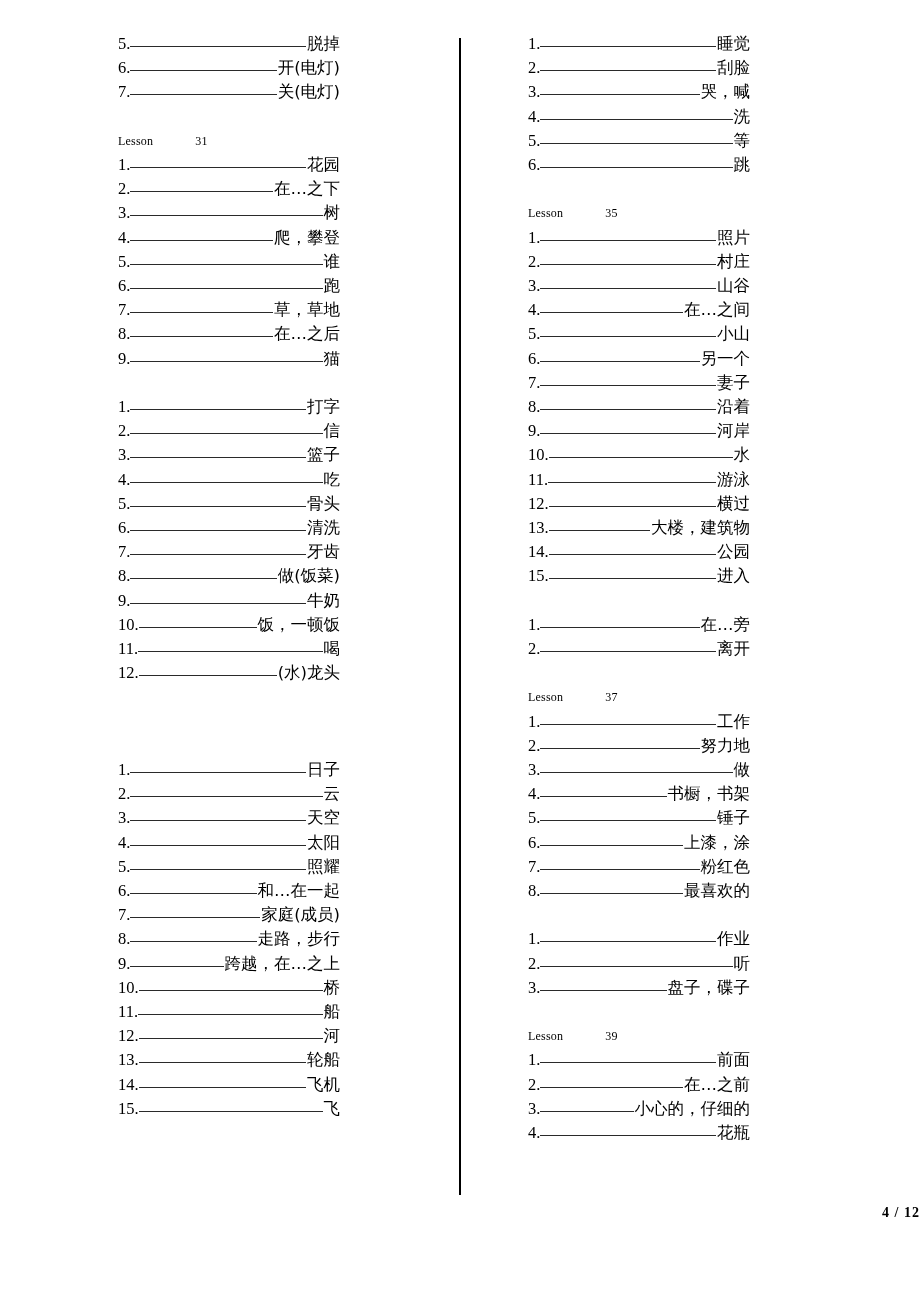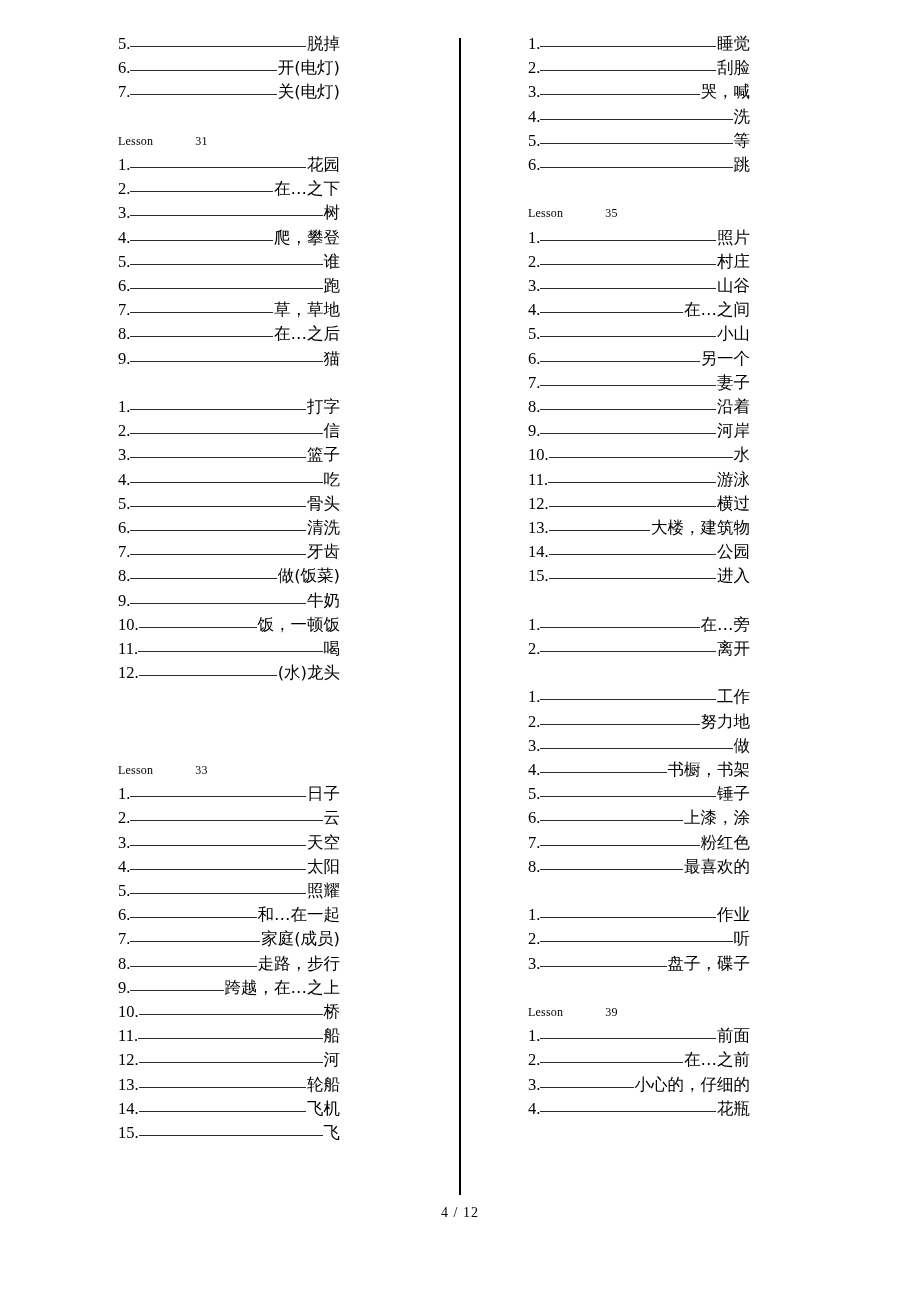--- a/index.html
+++ b/index.html
@@ -111,24 +111,24 @@
   
   .spacer-1 { height: 24.2px; }
   .spacer-3 { height: 72.6px; }
 
   
   .page-footer {
     position: absolute;
     left: 0;
     top: 1205px;
     width: 920px;
-    text-align: center;
+    text-align: right;
     font-family: "Liberation Serif", "DejaVu Serif", serif;
     font-size: 14px;
-    font-weight: normal;
+    font-weight: bold;
     letter-spacing: 1px;
   }
 </style>
 </head>
 <body>
 
 <div class="page">
 
   <div class="column-divider"></div>
 
@@ -258,21 +258,20 @@
             <span class="entry-gloss">喝</span>
           </div>
           <div class="entry">
             <span class="entry-num">12.</span>
             <span class="entry-blank"></span>
             <span class="entry-gloss">(水)龙头</span>
           </div>
         </div>
         <div class="spacer-3"></div>
         <div class="lesson-block">
-          <div class="lesson-heading"><span>Lesson</span><span class="lesson-gap"></span><span class="lesson-number">33</span></div>
           <div class="entry">
             <span class="entry-num">1.</span>
             <span class="entry-blank"></span>
             <span class="entry-gloss">日子</span>
           </div>
           <div class="entry">
             <span class="entry-num">2.</span>
             <span class="entry-blank"></span>
             <span class="entry-gloss">云</span>
           </div>
@@ -463,20 +462,21 @@
             <span class="entry-gloss">在…旁</span>
           </div>
           <div class="entry">
             <span class="entry-num">2.</span>
             <span class="entry-blank"></span>
             <span class="entry-gloss">离开</span>
           </div>
         </div>
         <div class="spacer-1"></div>
         <div class="lesson-block">
+          <div class="lesson-heading"><span>Lesson</span><span class="lesson-gap"></span><span class="lesson-number">37</span></div>
           <div class="entry">
             <span class="entry-num">1.</span>
             <span class="entry-blank"></span>
             <span class="entry-gloss">工作</span>
           </div>
           <div class="entry">
             <span class="entry-num">2.</span>
             <span class="entry-blank"></span>
             <span class="entry-gloss">努力地</span>
           </div>

